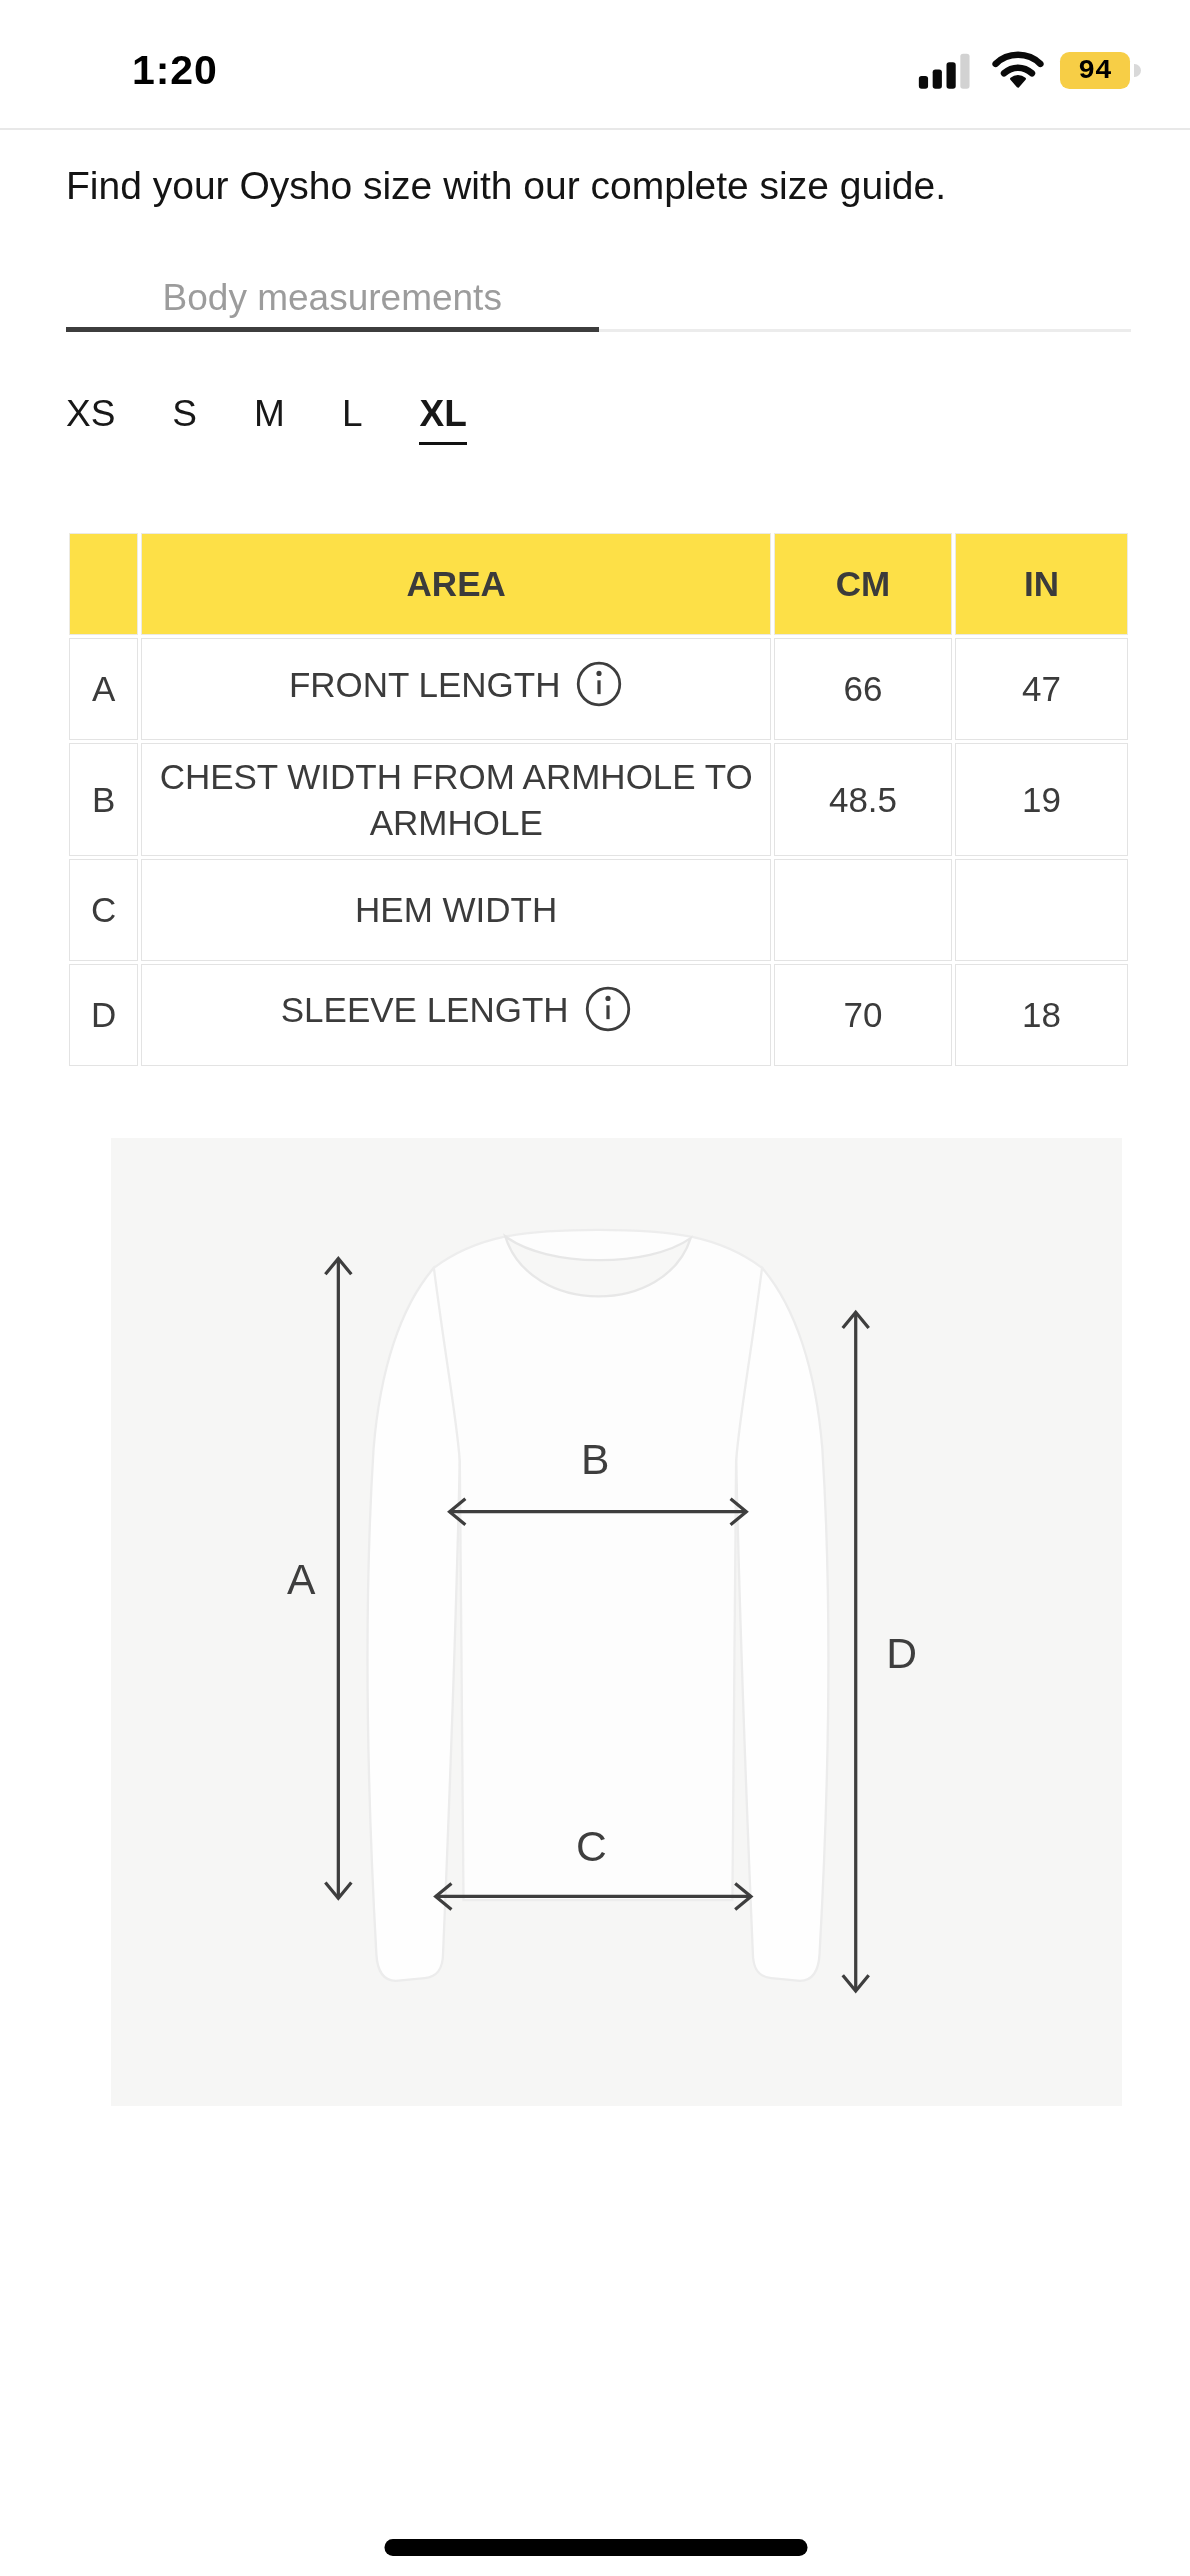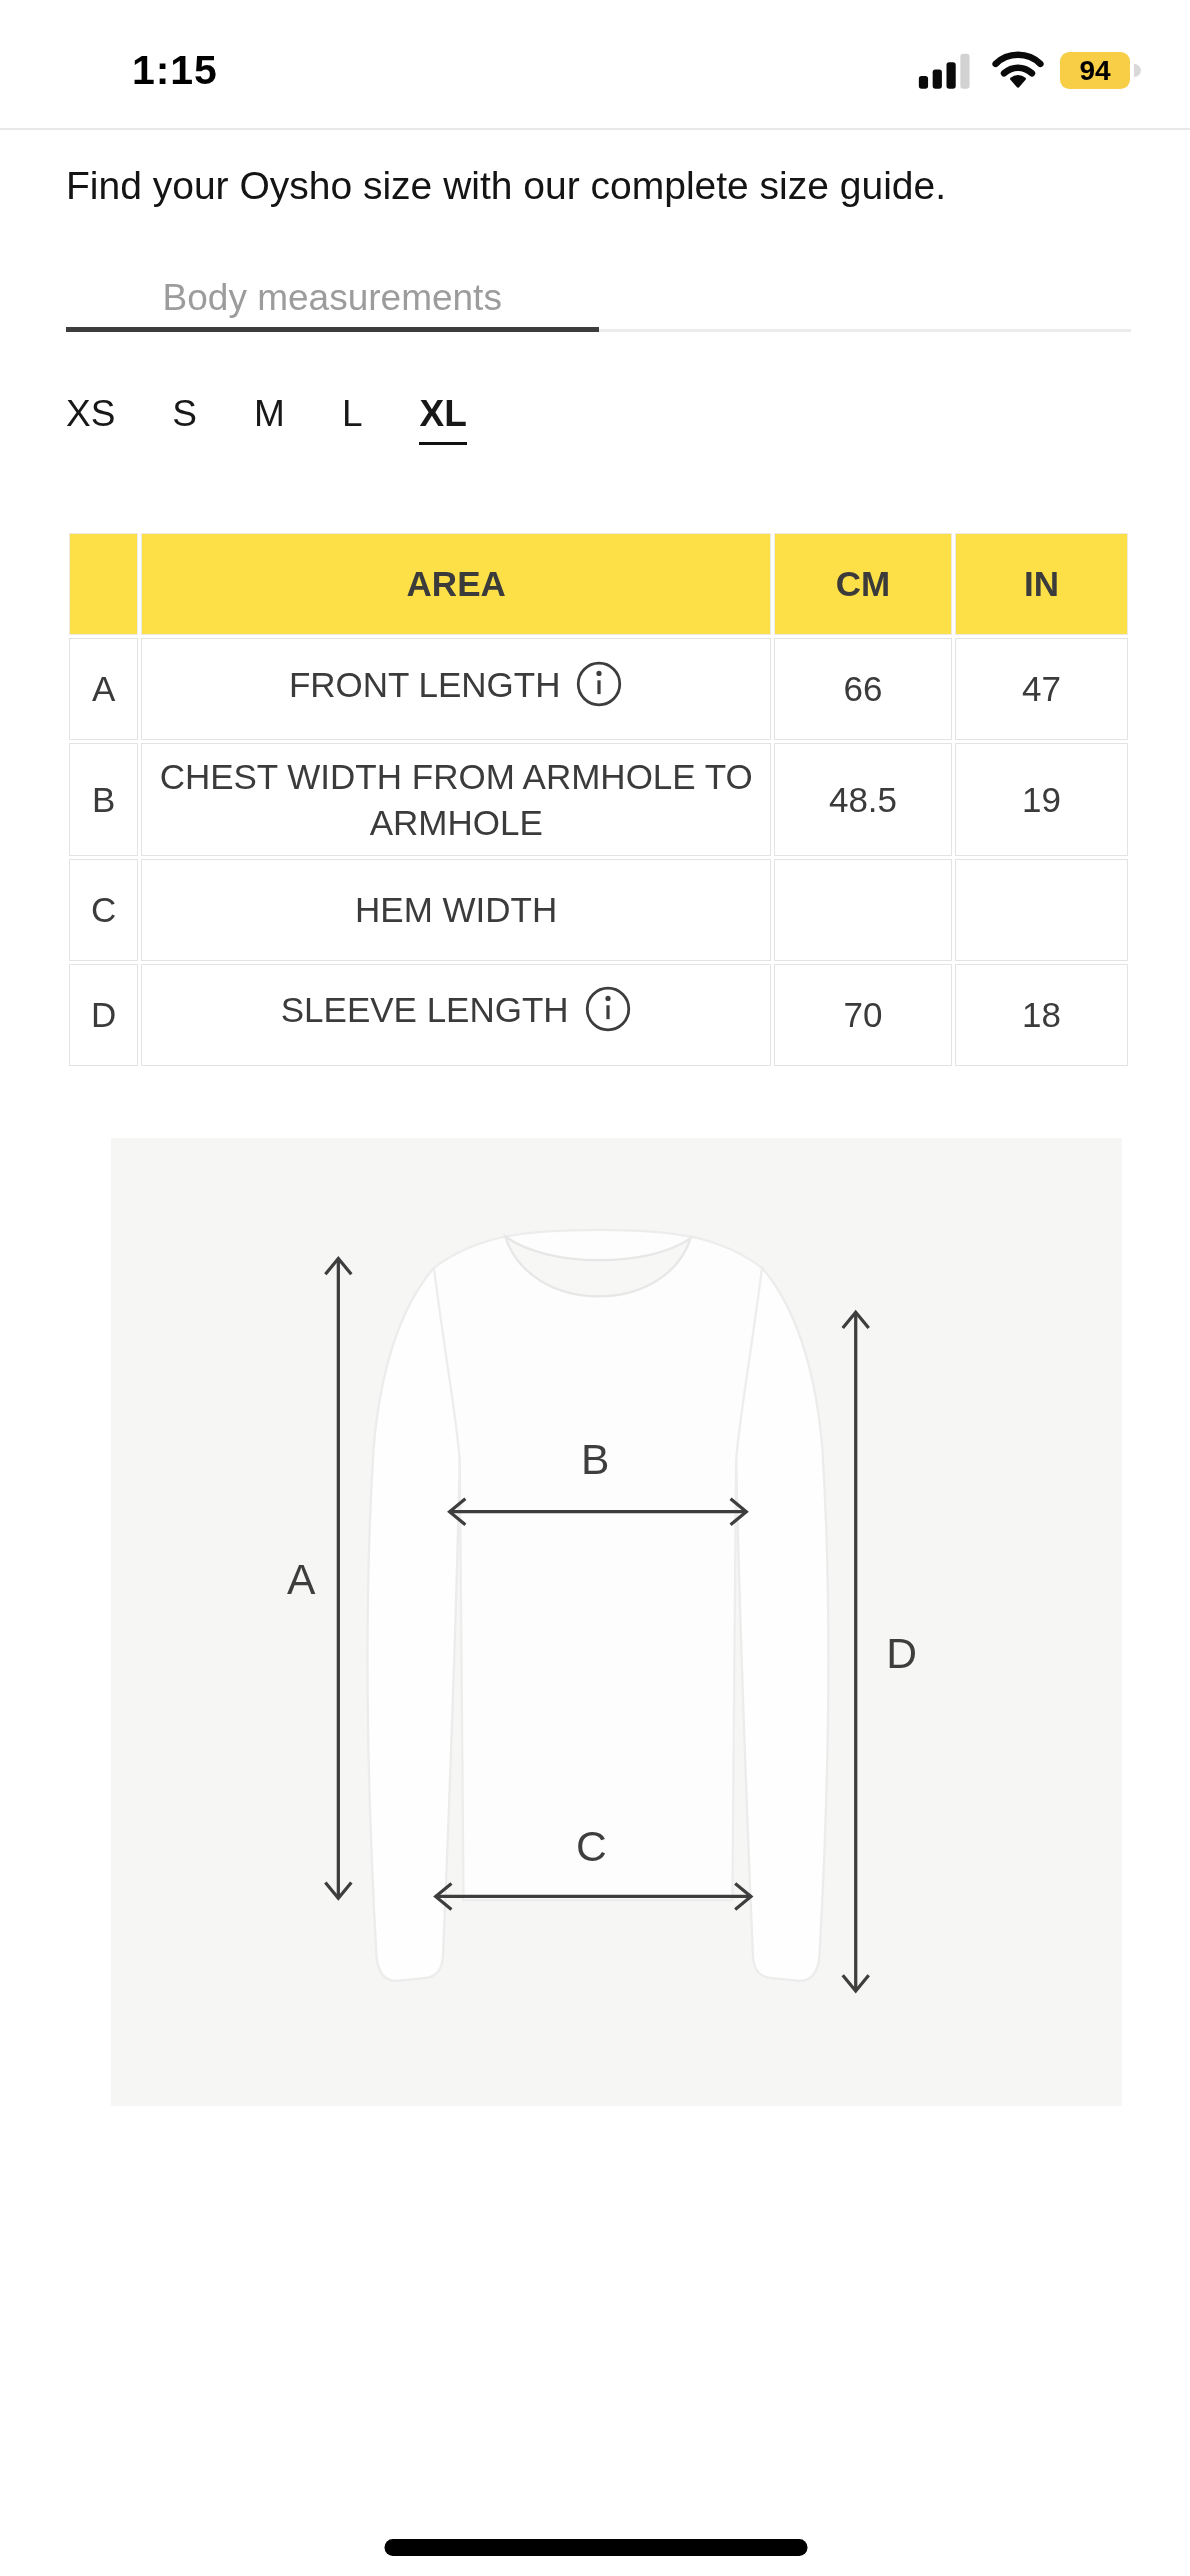--- a/index.html
+++ b/index.html
@@ -21,21 +21,21 @@
     padding: 13px 61px 0 132px;
   }
   .time { font-size: 41px; font-weight: 700; letter-spacing: 0.9px; color: #000; }
   .status-icons { display: flex; align-items: center; gap: 15px; }
   .battery {
     position: relative;
     width: 70px; height: 37px;
     background: #f7ce46;
     border-radius: 9.3px;
     display: flex; align-items: center; justify-content: center;
-    font-size: 28px; font-weight: 700; color: #000;
+    font-size: 28px; font-weight: 700; color: #000; font-family: Liberation Mono, monospace;
   }
   .battery-cap {
     position: absolute; right: -11px; top: 12px;
     width: 7.4px; height: 13px;
     background: #d9d9d9;
     border-radius: 0 7.4px 7.4px 0;
   }
   .status-divider { height: 1.9px; background: #e8e8e8; width: 100%; }
 
   
@@ -149,21 +149,21 @@
     bottom: 20.4px;
     width: 423px; height: 16.7px;
     border-radius: 8.3px;
     background: #000;
   }
 </style>
 </head>
 <body>
 
 <div class="status-bar">
-  <div class="time">1:15</div>
+  <div class="time">1:20</div>
   <div class="status-icons">
     <span>
       <svg width="59" height="39" viewBox="0 0 64 42">
         <rect x="2" y="28" width="10" height="14" rx="3" fill="#0a0a0a"></rect>
         <rect x="17" y="21" width="10" height="21" rx="3" fill="#0a0a0a"></rect>
         <rect x="32" y="13" width="10" height="29" rx="3" fill="#0a0a0a"></rect>
         <rect x="47" y="4" width="10" height="38" rx="3" fill="#d2d2d2"></rect>
       </svg>
     </span>
     <span>

